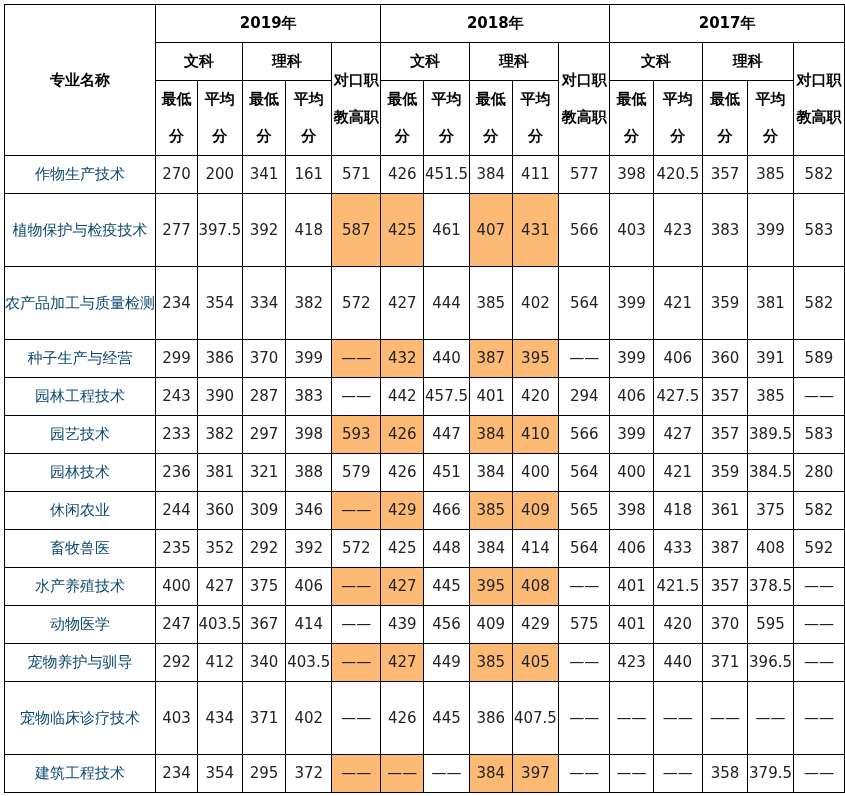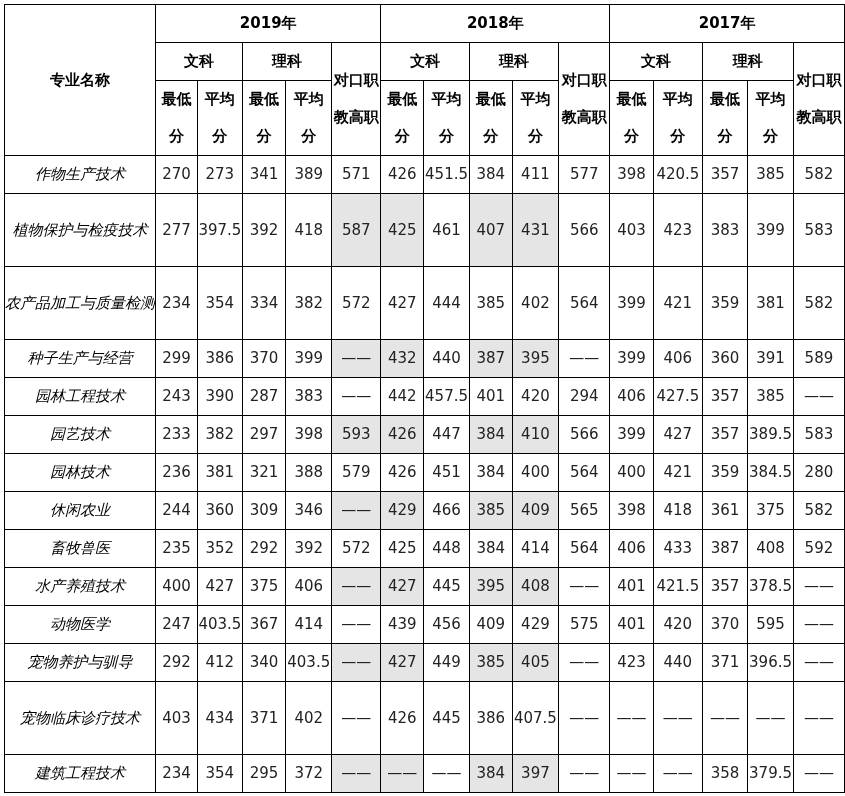--- a/index.html
+++ b/index.html
@@ -8,23 +8,23 @@
   table.scores { position:absolute; left:4px; top:4px; border-collapse:collapse;
                  table-layout:fixed; }
   table.scores td, table.scores th {
     border:1px solid #000; padding:0; text-align:center; vertical-align:middle;
     font-size:15px; line-height:37px; white-space:nowrap; overflow:hidden;
   }
   th { font-weight:bold; color:#000000; }
   th.year { font-size:15px; }
   th.sub { line-height:36px; }
   th.stack { line-height:36px; white-space:normal; }
-  td.name { text-align:left; padding-left:2px; white-space:normal; line-height:37px; color:#000000;font-style:italic;}
+  td.name { text-align:left; padding-left:2px; white-space:normal; line-height:37px; color:#0c4a6e;}
   td.num { color:#222; }
-  td.shade { background:#e5e5e5; }
+  td.shade { background:#fdba74; }
   .h1 { height:37px; } .h2 { height:37px; } .h3 { height:74px;margin-top:15px; }
   .r1 { height:37px; } .r2 { height:73px; }
   th.jobs { line-height:36px; }
 </style>
 </head>
 <body>
 
 <table class="scores">
   <colgroup>
     <col style="width:126px">
@@ -74,23 +74,23 @@
         <th class="stack"><span>最低</span><br><span>分</span></th>
         <th class="stack"><span>平均</span><br><span>分</span></th>
         <th class="stack"><span>最低</span><br><span>分</span></th>
         <th class="stack"><span>平均</span><br><span>分</span></th>
       </tr>
   </thead>
   <tbody id="table-body">
       <tr class="r1">
         <td class="name">作物生产技术</td>
         <td class="num">270</td>
-        <td class="num">273</td>
+        <td class="num">200</td>
         <td class="num">341</td>
-        <td class="num">389</td>
+        <td class="num">161</td>
         <td class="num">571</td>
         <td class="num">426</td>
         <td class="num">451.5</td>
         <td class="num">384</td>
         <td class="num">411</td>
         <td class="num">577</td>
         <td class="num">398</td>
         <td class="num">420.5</td>
         <td class="num">357</td>
         <td class="num">385</td>

